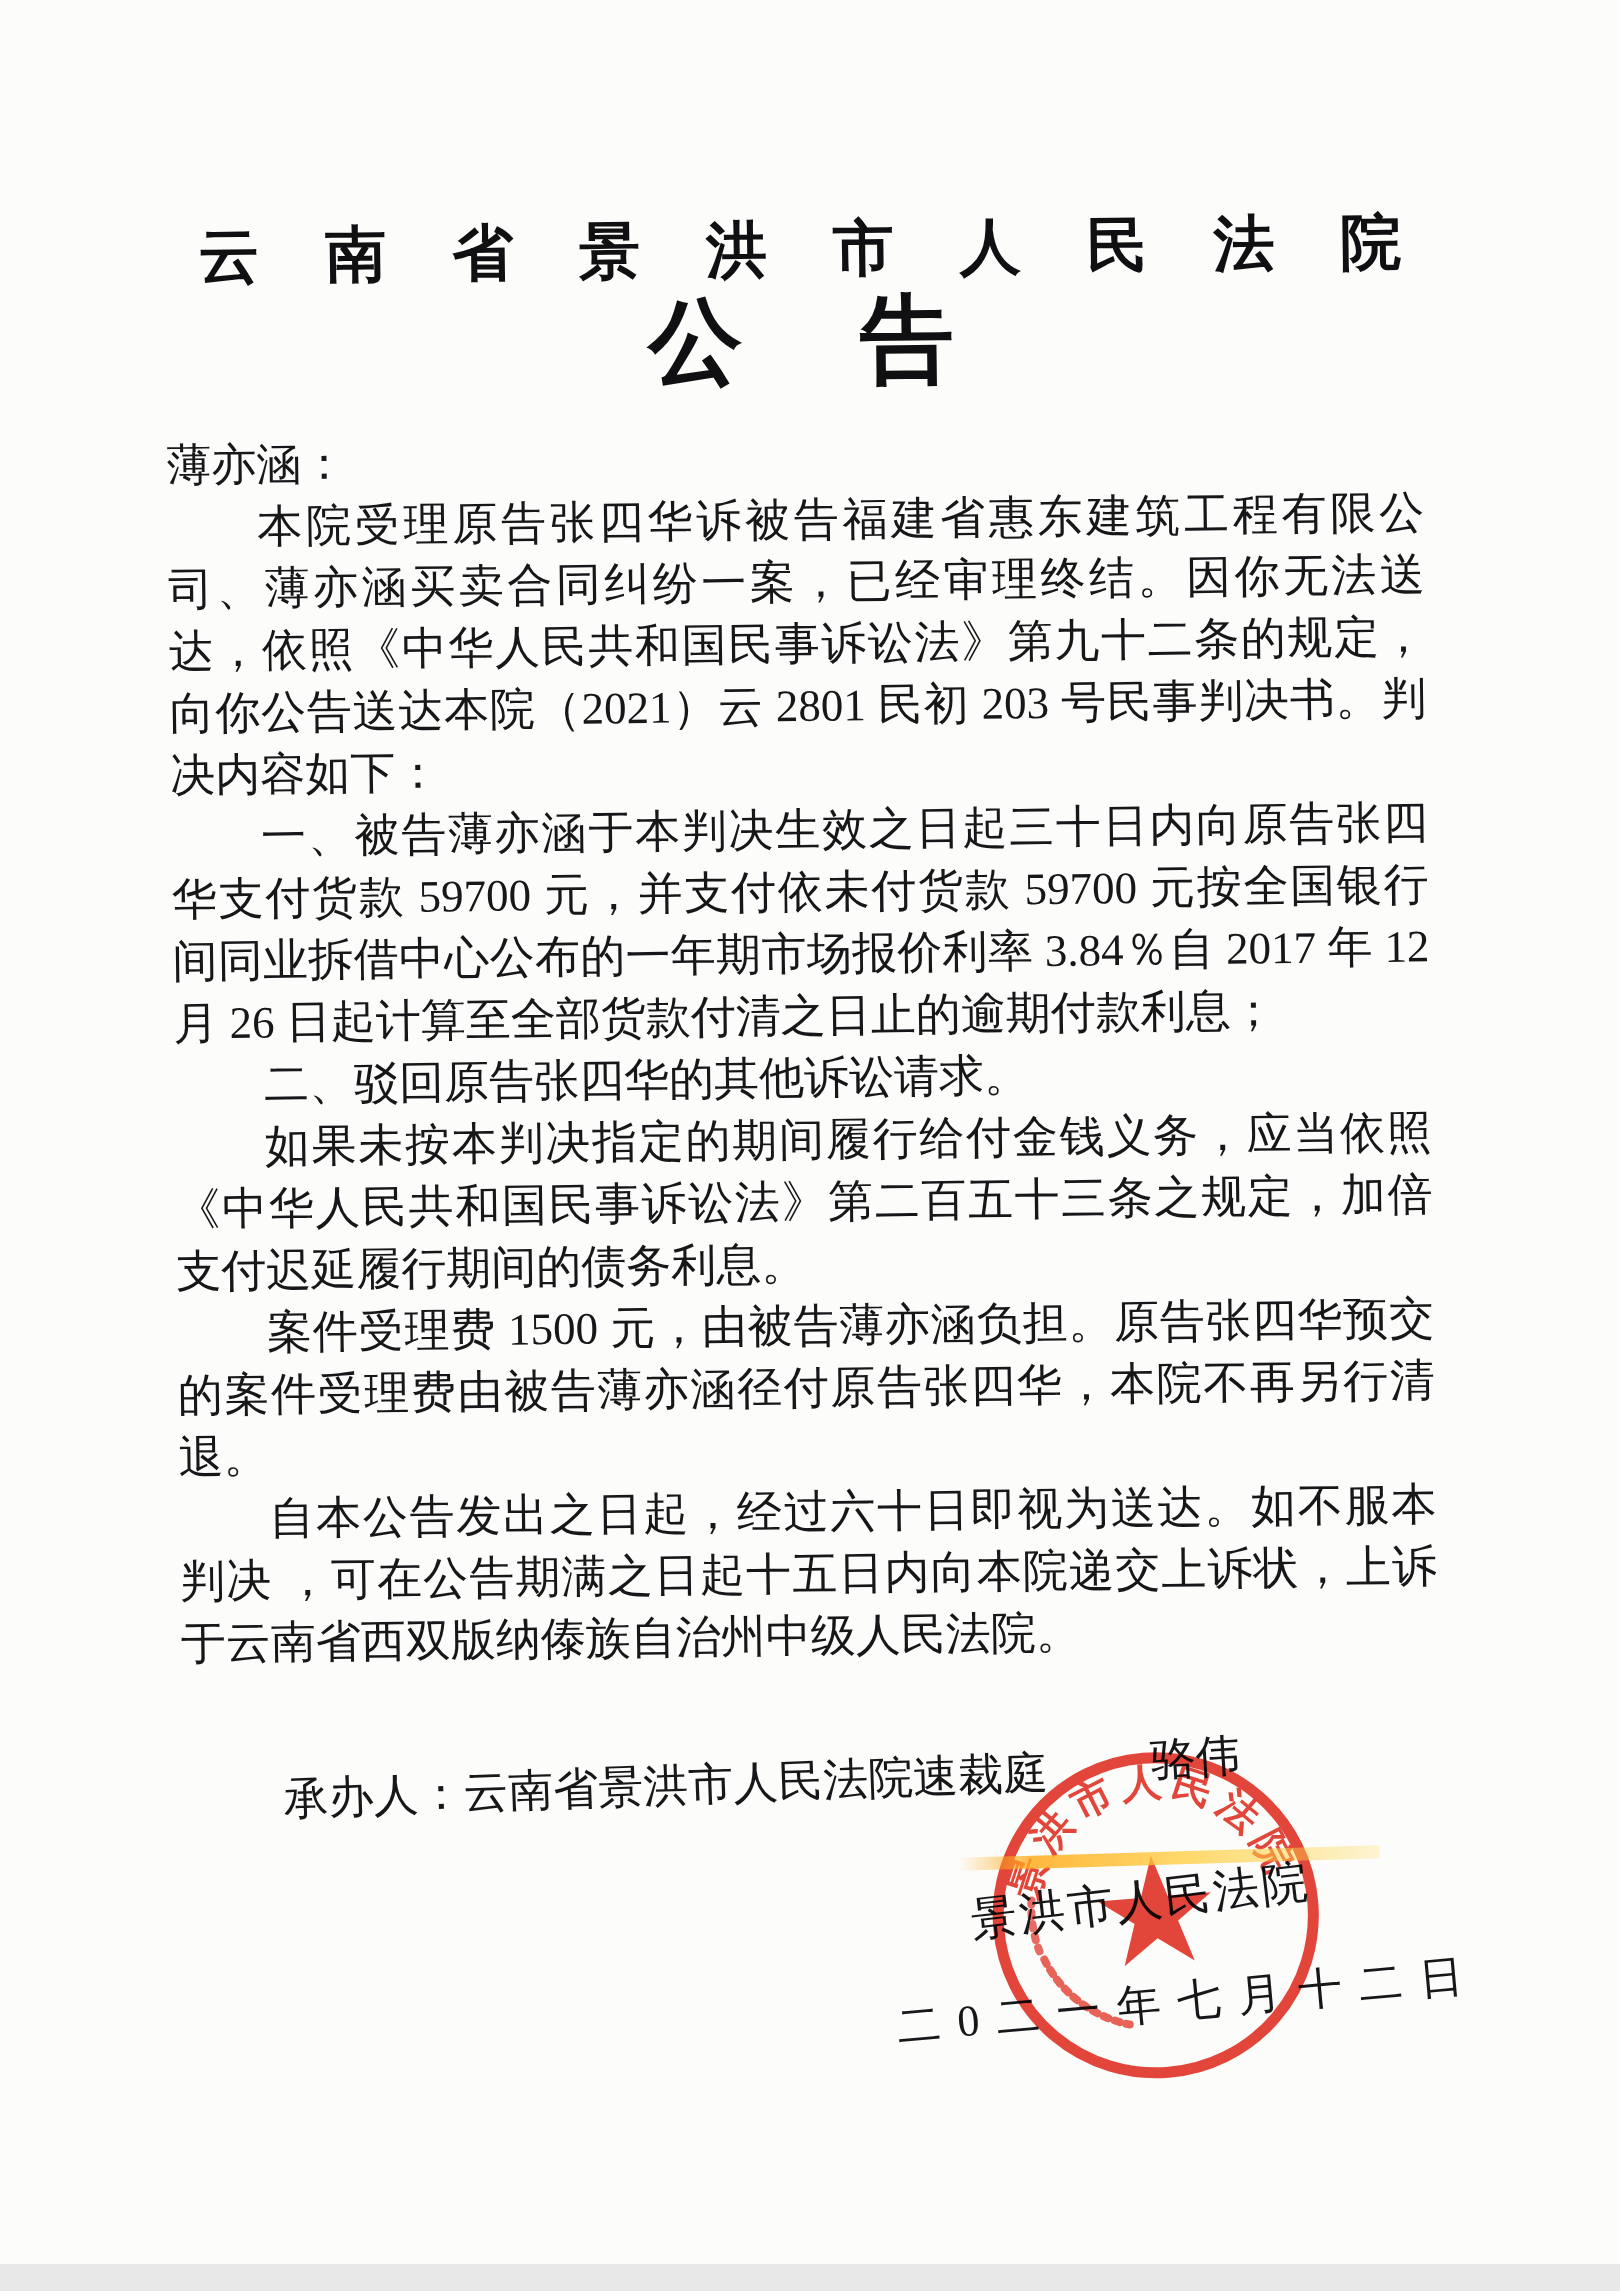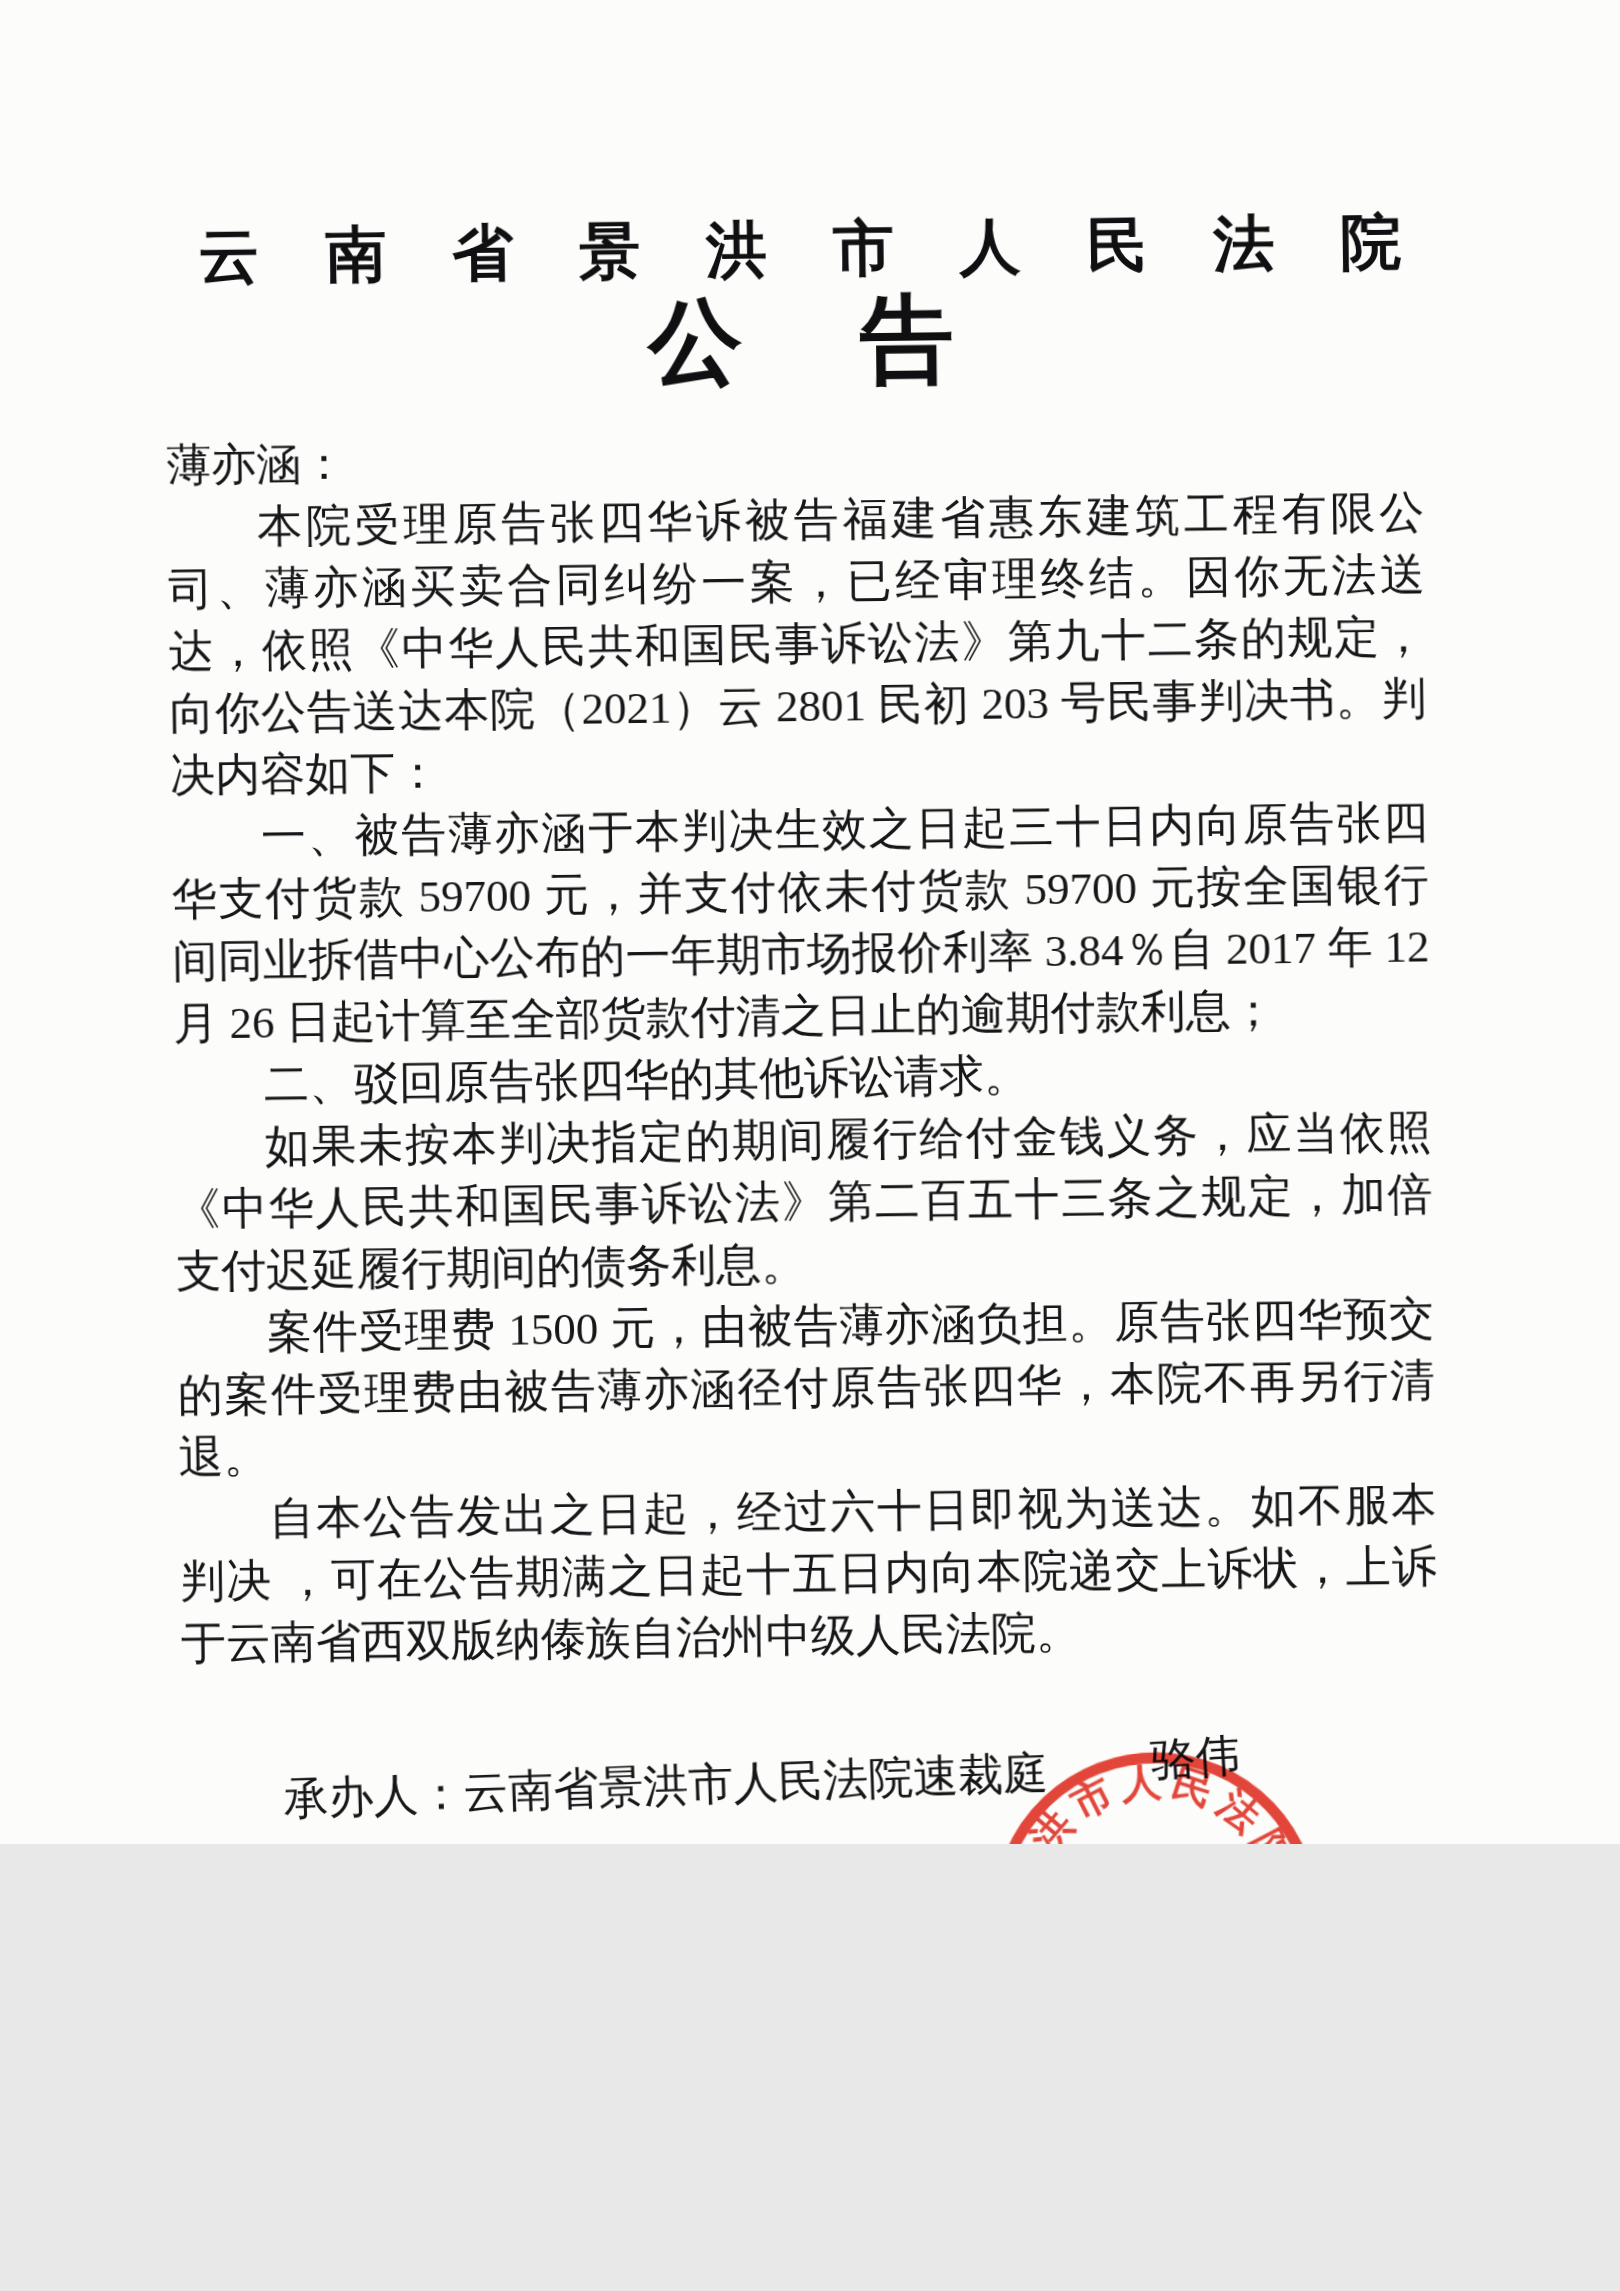--- a/index.html
+++ b/index.html
@@ -1,18 +1,18 @@
 <!DOCTYPE html>
 <html><head>
 <meta charset="utf-8">
 <style>
   html,body{margin:0;padding:0;background:#e8e8e8;}
   .page{
     position:relative;
-    width:1620px;height:1844px;
+    width:1620px;height:2264px;
     background:#fcfcfa;
     overflow:hidden;
     font-family:"Liberation Serif","DejaVu Serif",serif;
     color:#17171a;
   }
   .tilt{
     position:absolute;inset:0;
     transform:rotate(-0.7deg);
     transform-origin:804px 1078px;
   }

